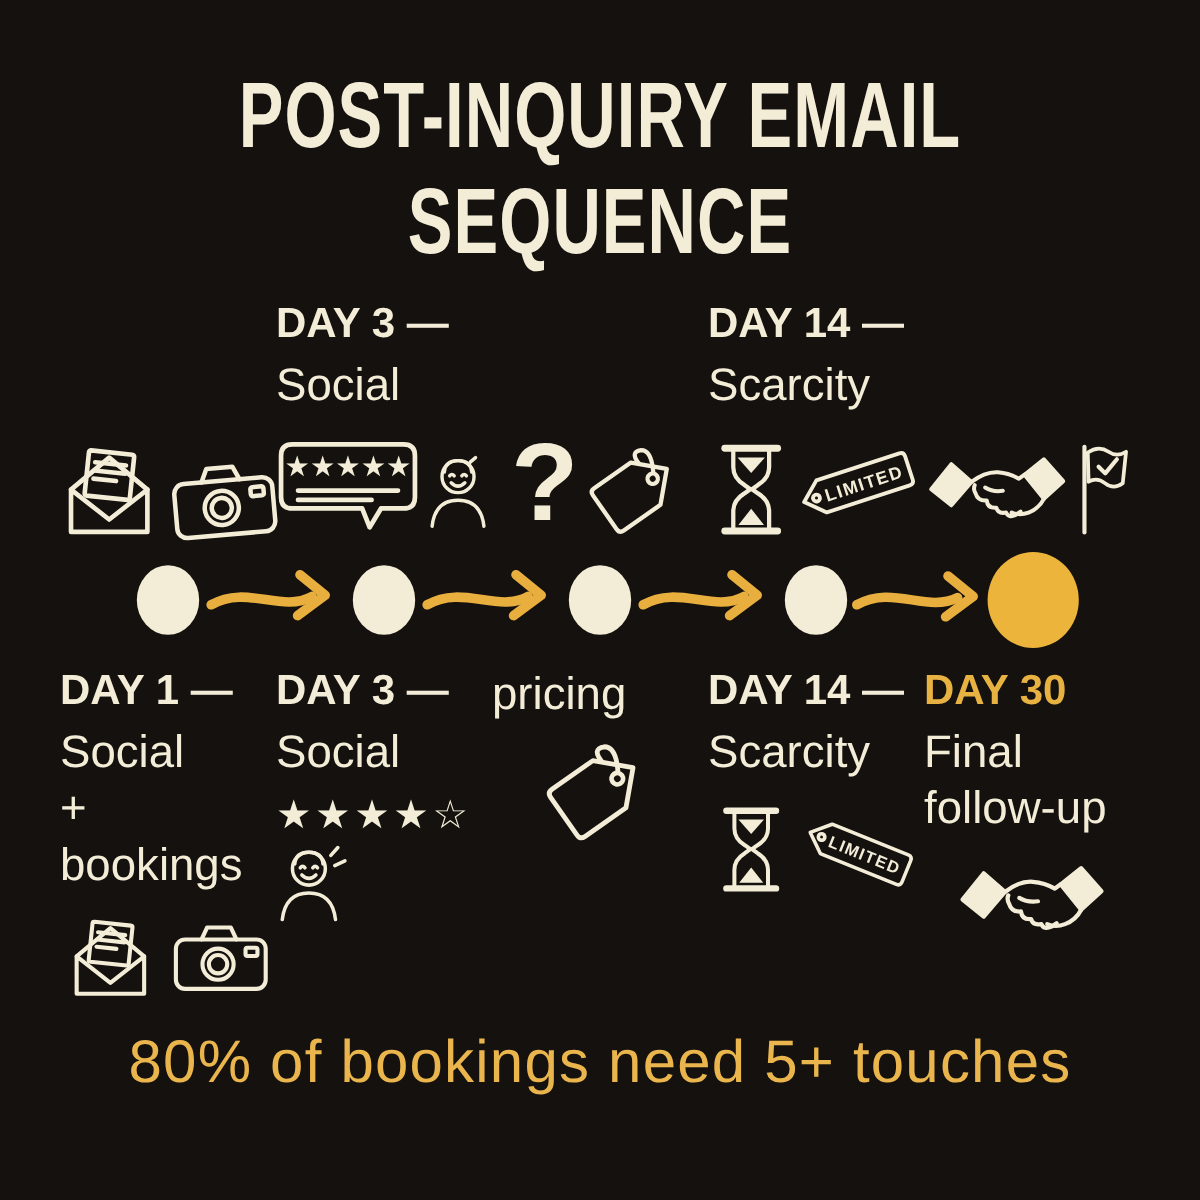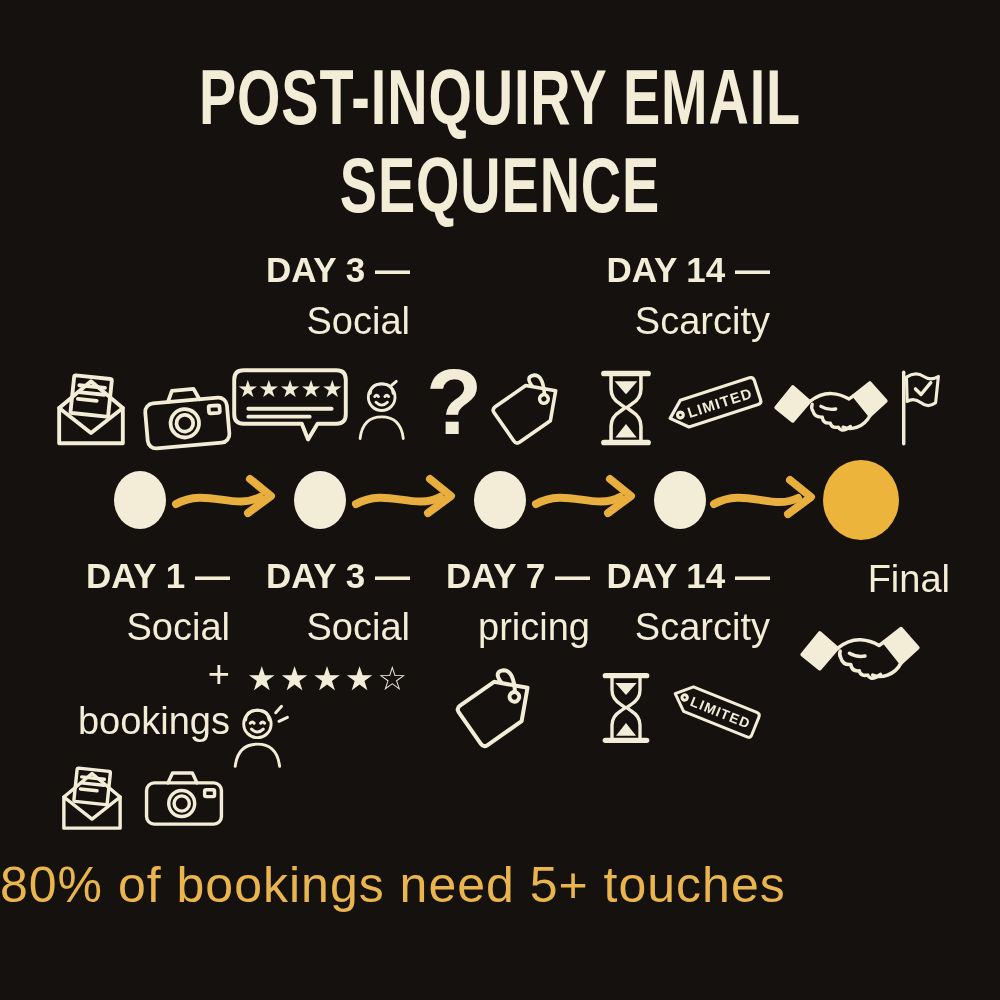--- a/index.html
+++ b/index.html
@@ -8,34 +8,34 @@
     background:var(--bg,#14110E);
     color:var(--cream,#F3EDD8);
     font-family:"Liberation Sans",sans-serif;
   }
   .title{
     position:absolute;top:70px;left:0;width:1000px;margin:0;
     text-align:center;font-size:62px;font-weight:700;letter-spacing:1px;
     transform:scale(.9,1.25);
   }
   .row{position:absolute;left:50px;width:900px;display:grid;grid-template-columns:repeat(5,180px);}
-  .cell{text-align:right;}
+  .cell{text-align:left;}
   .top-labels{top:250px;}
   .day{font-size:35px;font-weight:700;letter-spacing:0px;}
   .topic{font-size:38px;margin-top:10px;}
   .top-icons{top:356px;height:104px;}
   .icon-group{display:flex;align-items:center;justify-content:center;gap:6px;height:104px;}
   .nodes{position:absolute;top:452px;left:0;}
   .stages{top:556px;}
   .line{font-size:38px;line-height:47px;}
   .stage .day{margin-bottom:8px;}
   .stage-icons{display:flex;justify-content:center;align-items:center;gap:12px;margin-top:14px;}
   .gold{color:var(--gold,#E8B243);}
   .footer{
-    position:absolute;top:856px;left:0;width:1000px;
+    position:absolute;top:856px;left:0;width:1000px;text-align:center;
     font-size:50px;color:var(--gold-text,#E9B54C);letter-spacing:1px;
   }
   svg{overflow:visible;display:block;}
   .rot-n35{transform:rotate(-35deg);}
   .rot-n18{transform:rotate(-18deg) translateY(-4px);}
   .rot-22{transform:rotate(22deg) translateY(2px);}
   .cam{transform:rotate(-5deg) translateY(8px);}
   .qmark{font-size:92px;font-weight:700;line-height:90px;transform:translateY(-6px);}
   .stars-line{font-family:"DejaVu Sans","Liberation Sans",sans-serif;font-size:33px;letter-spacing:3px;line-height:36px;}
   .person-wrap{margin-top:2px;}
@@ -216,21 +216,20 @@
             <path d="M31 32 Q34 28 37 32 M47 32 Q50 28 53 32"></path>
             <path d="M33 41 Q42 50 51 41"></path>
             <path d="M8 98 Q12 64 42 64 Q72 64 76 98"></path>
             <path d="M70 16 L79 6 M75 29 L88 23"></path>
           </g>
         </svg>
       </div>
     </div>
 
     <div class="cell stage">
-      <div class="day">DAY 7 —</div>
       <div class="line">pricing</div>
       <div class="stage-icons">
         <svg class="rot-n35" width="96" height="84" viewBox="0 0 120 100">
           <g stroke="#F3EDD8" stroke-width="5" fill="none" stroke-linecap="round" stroke-linejoin="round">
             <path d="M14 26 Q14 20 20 20 L72 20 L102 50 L72 80 L20 80 Q14 80 14 74 Z"></path>
             <circle cx="82" cy="50" r="6"></circle>
             <path d="M87 44 Q100 22 90 15 Q78 9 79 26"></path>
           </g>
         </svg>
       </div>
@@ -254,21 +253,23 @@
           <g stroke="#F3EDD8" stroke-width="5" fill="none" stroke-linecap="round" stroke-linejoin="round">
             <path d="M8 32 L32 10 H146 Q152 10 152 16 V48 Q152 54 146 54 H32 Z"></path>
             <circle cx="25" cy="32" r="4.5"></circle>
             <text x="90" y="41" font-size="23" font-weight="bold" text-anchor="middle" letter-spacing="2" fill="#F3EDD8" stroke="none" font-family="'Liberation Sans',sans-serif">LIMITED</text>
           </g>
         </svg>
       </div>
     </div>
 
     <div class="cell stage">
+      <div class="day gold">DAY 30</div>
       <div class="line">Final</div>
+      <div class="line">follow-up</div>
       <div class="stage-icons">
         <svg width="120" height="76" viewBox="0 0 170 105">
           <g stroke="#F3EDD8" stroke-width="5" fill="none" stroke-linecap="round" stroke-linejoin="round">
             <path d="M3 52 L28 21 L53 43 L28 72 Z" fill="#F3EDD8"></path>
             <path d="M167 42 L143 15 L119 34 L143 64 Z" fill="#F3EDD8"></path>
             <path d="M53 43 Q70 30 86 31 Q100 32 112 39 L119 34"></path>
             <path d="M143 64 Q137 76 124 81 Q113 85 103 81"></path>
             <path d="M57 47 Q55 52 58 57 Q61 67 72 66 Q73 76 84 75 Q86 83 96 81 Q99 88 108 84 L114 80"></path>
             <path d="M70 50 Q80 56 92 54"></path>
           </g>

